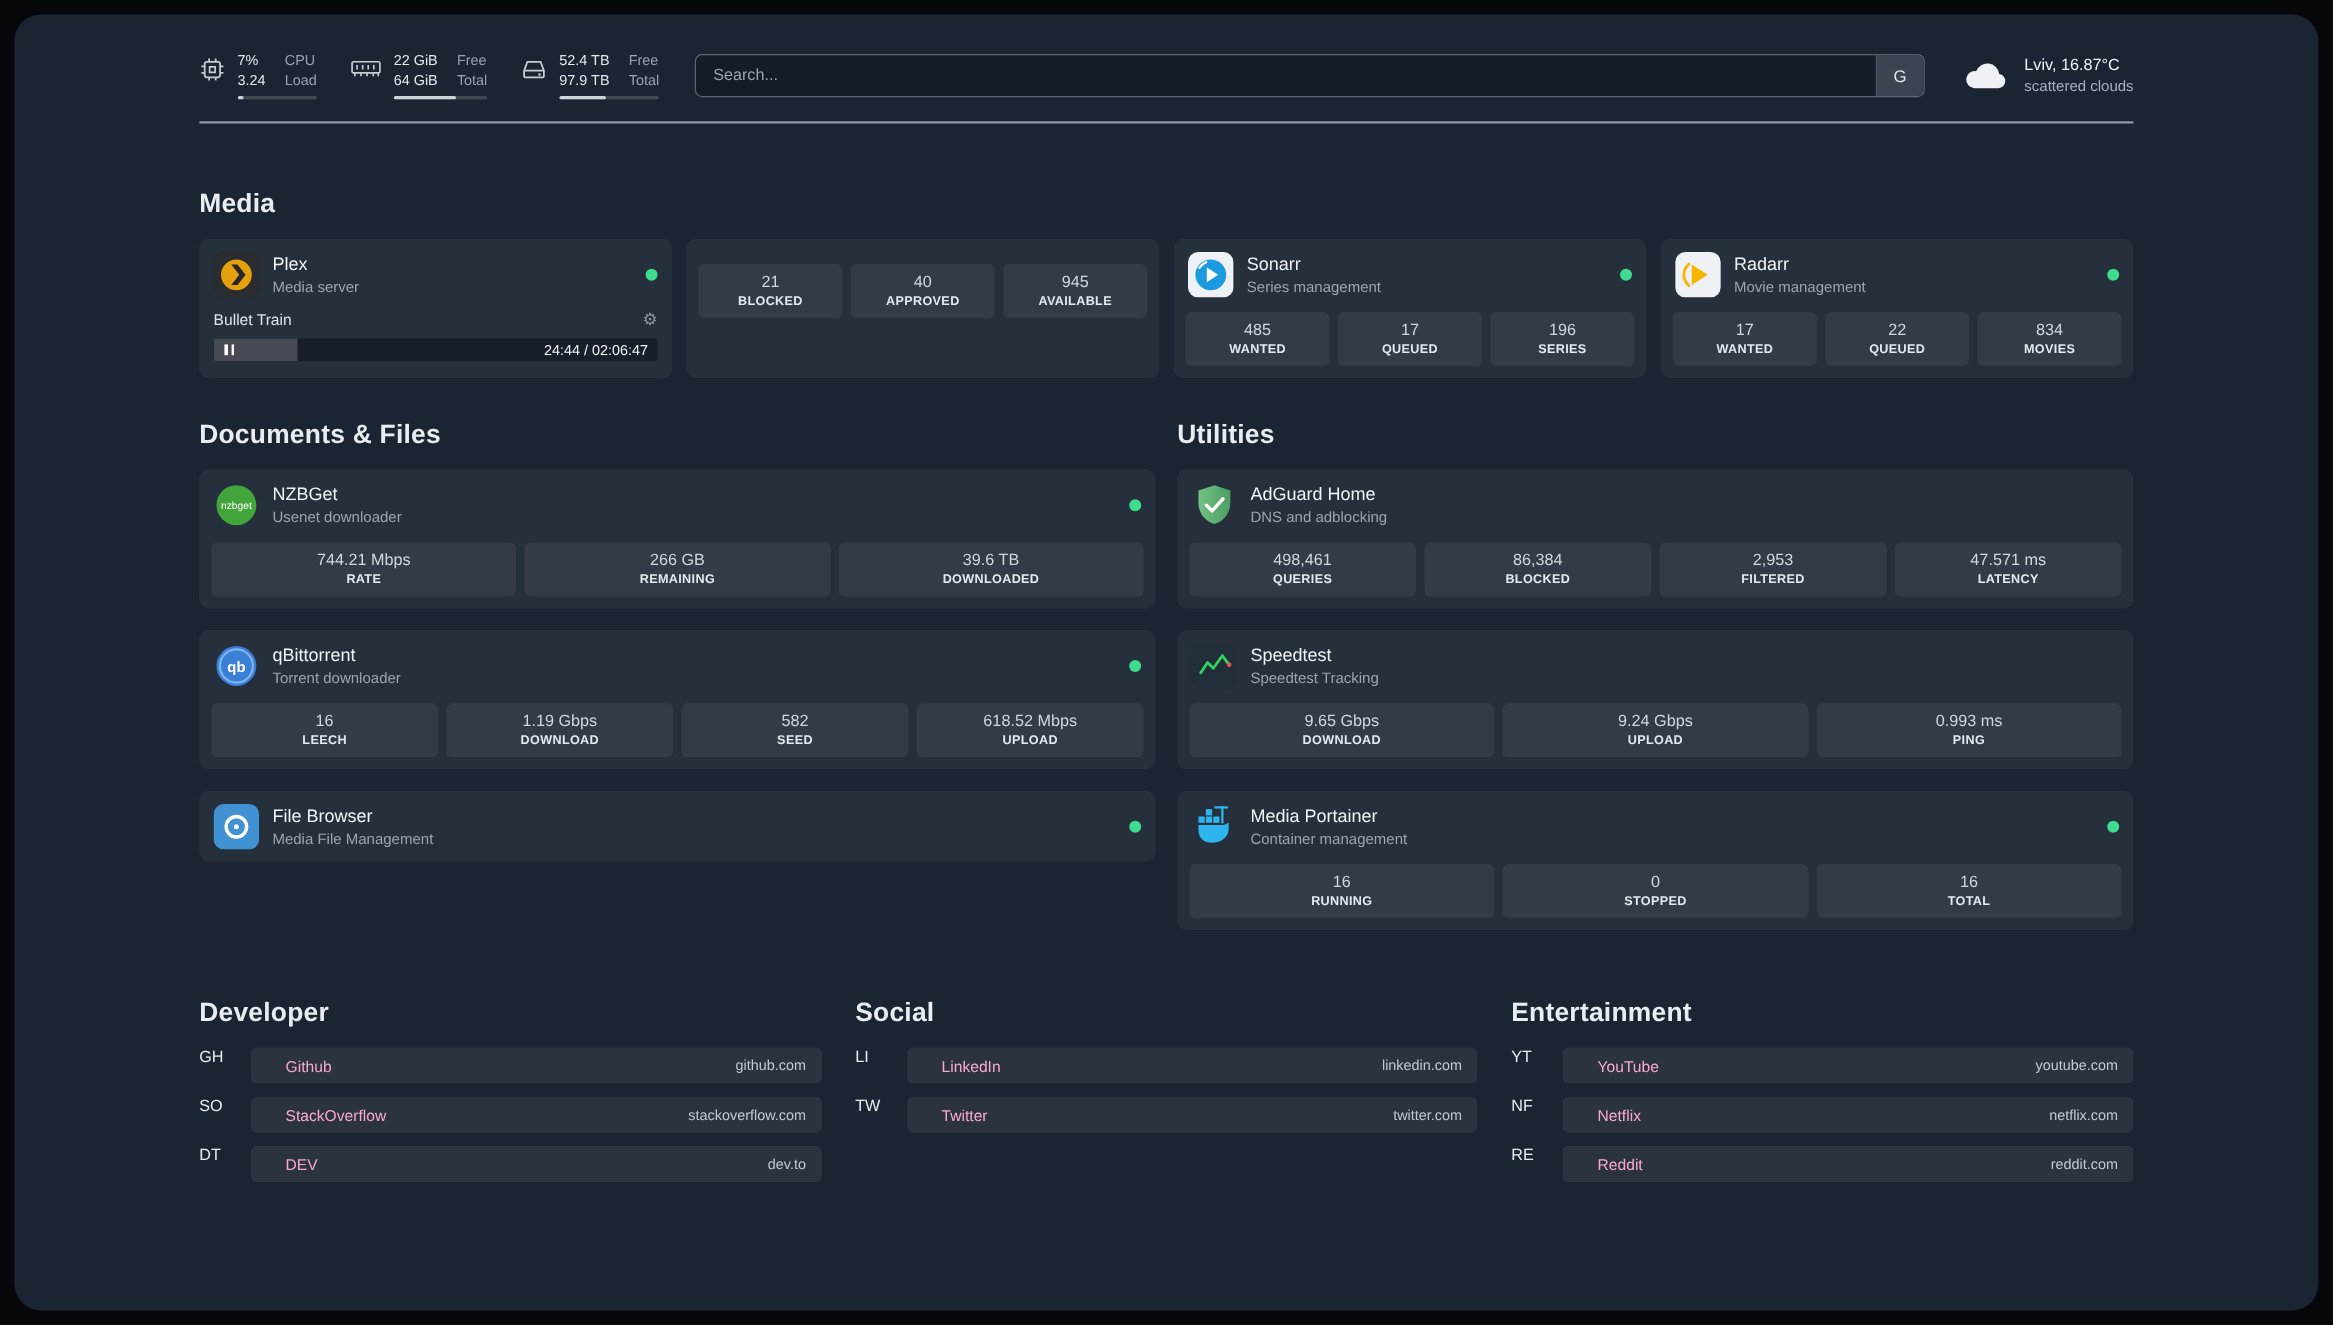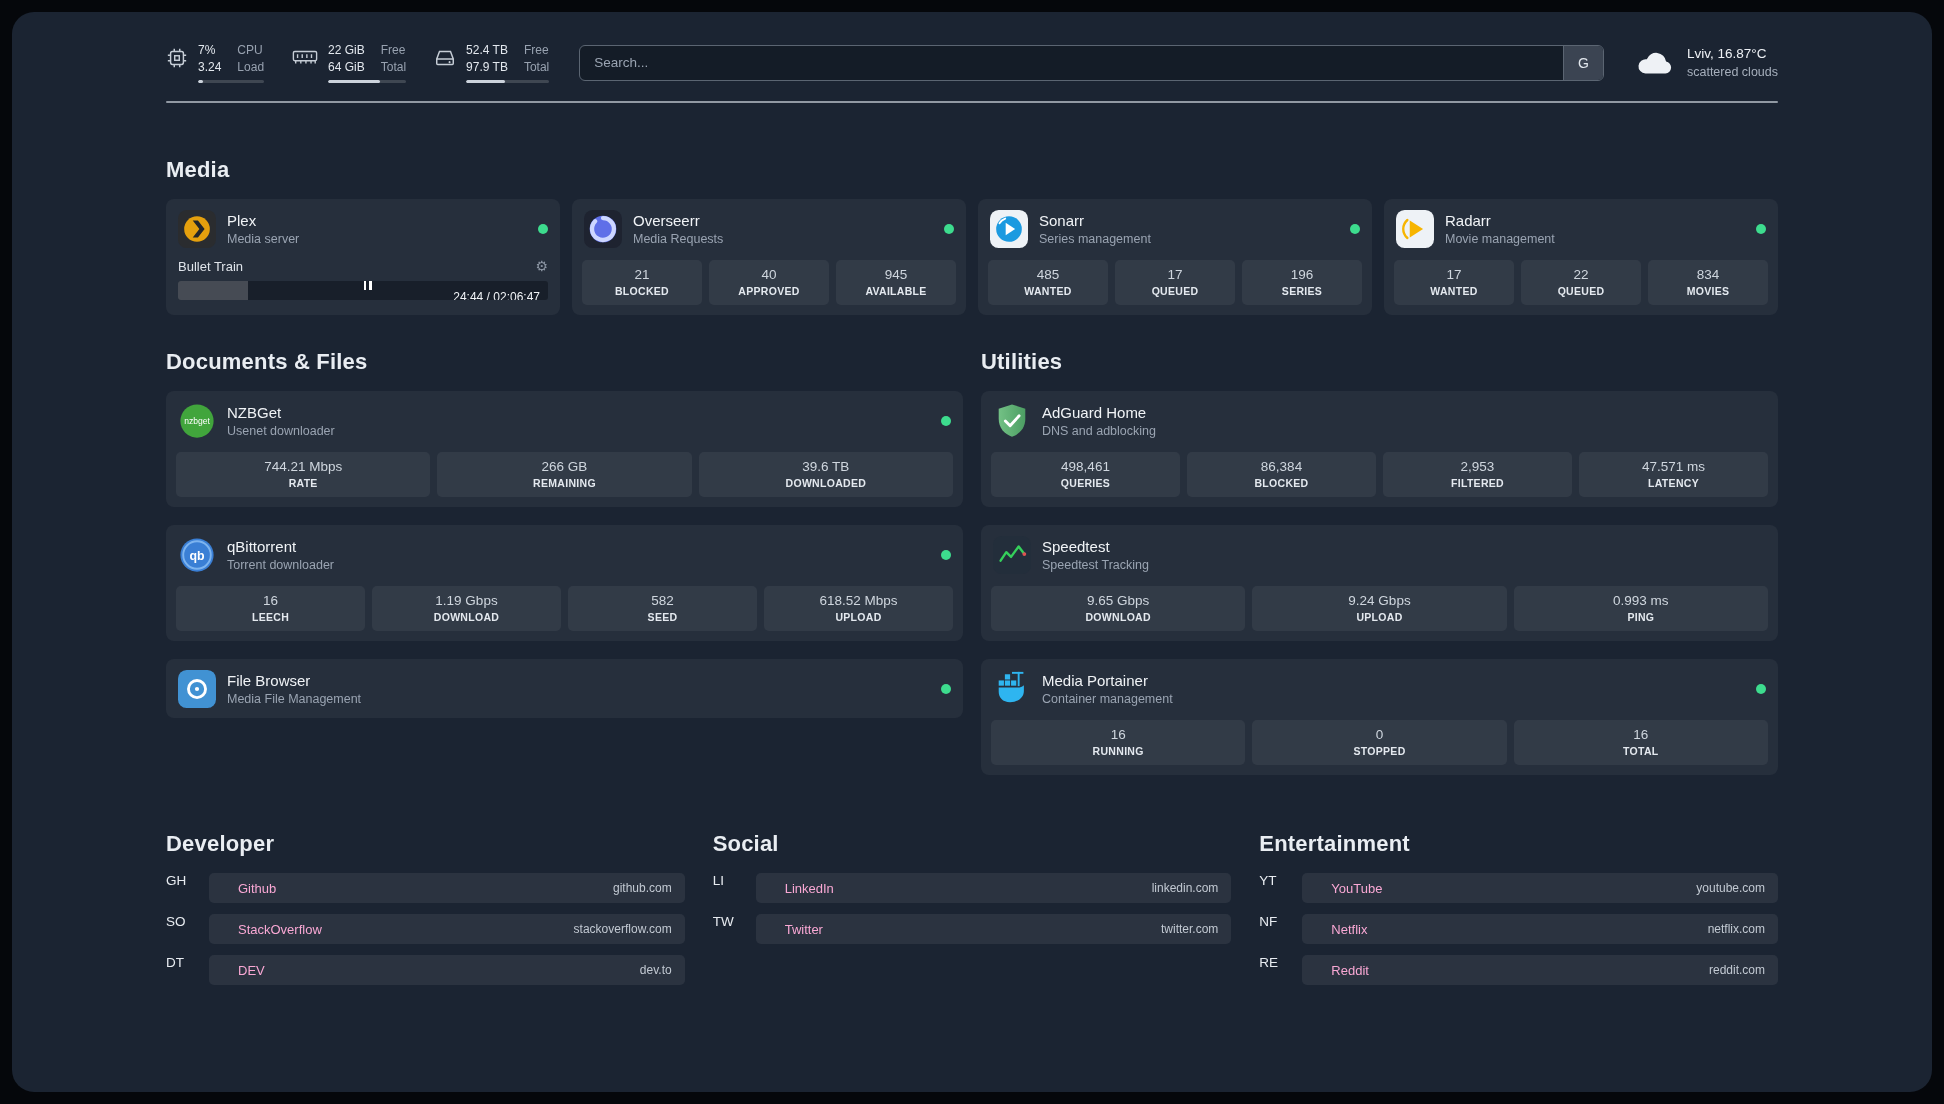--- a/index.html
+++ b/index.html
@@ -45,21 +45,21 @@
   .stats { display:flex; gap:7px; margin-top:12px; }
   .stat { flex:1; background:rgba(255,255,255,0.06); border-radius:5px; text-align:center; padding:7px 4px 8px; }
   .stat-value { font-size:13.5px; color:#cfd6de; }
   .stat-label { font-size:10.5px; font-weight:700; color:#e4e9ef; margin-top:3px; letter-spacing:.3px; }
 
   
   .player { margin-top:10px; padding:0 2px; }
   .player-top { display:flex; align-items:center; justify-content:space-between; }
   .track { font-size:13px; color:#dfe4ea; }
   .gear { color:#8b95a3; font-size:14px; cursor:pointer; }
-  .player-bar { margin-top:7px; height:19px; background:rgba(8,13,20,0.45); border-radius:3px; position:relative; display:flex; align-items:center; overflow:hidden;flex-direction:column; }
+  .player-bar { margin-top:7px; height:19px; background:rgba(8,13,20,0.45); border-radius:3px; position:relative; display:flex; align-items:center; overflow:hidden; }
   .player-fill { position:absolute; left:0; top:0; bottom:0; width:19%; background:rgba(255,255,255,0.20); }
   .pause { margin-left:9px; z-index:1; display:flex; gap:3px; cursor:pointer; }
   .pause i { width:2.5px; height:9px; background:#fff; display:block; }
   .player-time { margin-left:auto; margin-right:8px; z-index:1; font-size:12px; color:#f0f3f6; }
 
   .twocol { display:grid; grid-template-columns:1fr 1fr; gap:18px; margin-top:34px; }
   .col-cards { display:flex; flex-direction:column; gap:18px; margin-top:16px; }
 
   
   .bm-section { margin-top:56px; }
@@ -195,32 +195,20 @@
             <span class="pause">
                   <i></i>
                   <i></i>
                 </span>
             <span class="player-time">24:44 / 02:06:47</span>
           </div>
         </div>
       </div>
 
       <div class="card">
-        <div class="card-header">
-          <svg class="svc-icon" viewBox="0 0 40 40">
-            <rect width="40" height="40" rx="9" fill="#1e2330"></rect>
-            <circle cx="20" cy="20" r="14" fill="#5f6fe8"></circle>
-            <path d="M20 8.5a11.5 11.5 0 1 1-8.2 3.4" stroke="#cdd6ff" stroke-width="4.5" fill="none" stroke-linecap="round"></path>
-          </svg>
-          <div class="svc-text">
-            <div class="svc-title">Overseerr</div>
-            <div class="svc-sub">Media Requests</div>
-          </div>
-          <span class="dot"></span>
-        </div>
         <div class="stats">
           <div class="stat">
             <div class="stat-value">21</div>
             <div class="stat-label">BLOCKED</div>
           </div>
           <div class="stat">
             <div class="stat-value">40</div>
             <div class="stat-label">APPROVED</div>
           </div>
           <div class="stat">

